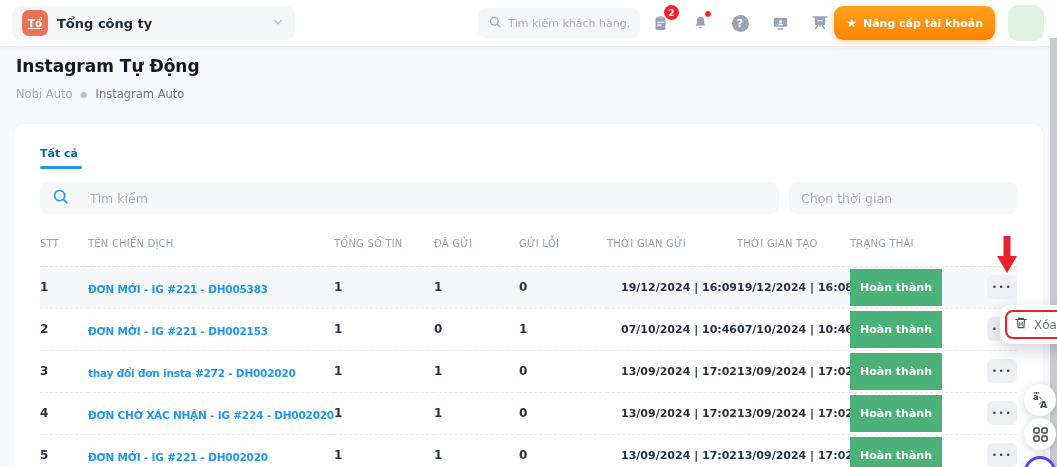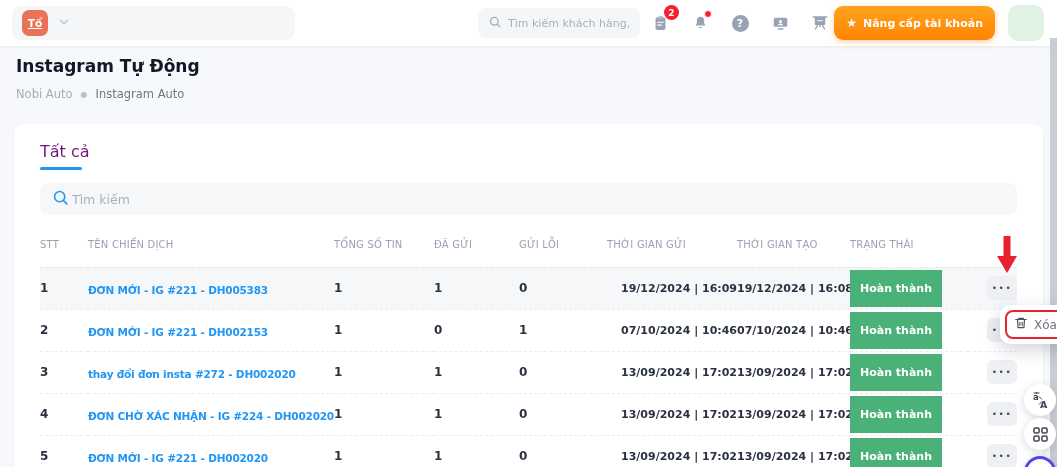--- a/index.html
+++ b/index.html
@@ -42,25 +42,25 @@
   .page-title { position:absolute; left:16px; top:56px; font-size:17px; font-weight:bold; color:#121826; }
   .breadcrumb { position:absolute; left:16px; top:87px; display:flex; align-items:center; gap:8px; font-size:11.5px; }
   .bc-muted { color:#a5acb8; cursor:pointer; }
   .bc-sep { color:#b9bfca; font-size:8px; }
   .bc-current { color:#6f7685; }
 
   
   .card { position:absolute; left:14px; top:124px; width:1029px; height:520px; background:#fff;
     border-radius:10px; box-shadow:0 1px 3px rgba(25,39,70,.05); padding:18px 26px 0; }
   .tab { display:inline-block; cursor:pointer; }
-  .tab-label { font-size:16px; font-weight:normal; color:#701a75; }
+  .tab-label { font-size:11px; font-weight:bold; color:#0369a1; }
   .tab-underline { width:42px; height:3px; background:#2196f3; border-radius:2px; margin-top:6px; }
   .filter-row { display:flex; gap:10px; margin-top:13px; }
   .search-box { flex:1; height:32px; background:#f6f7f9; border-radius:8px; display:flex;
-    align-items:center; gap:3px; padding:0 12px; }
+    align-items:center; gap:21px; padding:0 12px; }
   .search-box input, .date-box input { flex:1; border:none; outline:none; background:transparent;
     font-size:12.5px; color:#3a4254; font-family:inherit; min-width:0; }
   .search-box input::placeholder, .date-box input::placeholder { color:#a9b0bd; }
   .date-box { width:228px; height:32px; background:#f6f7f9; border-radius:8px; display:flex;
     align-items:center; padding:0 12px; }
 
   
   table { width:100%; border-collapse:collapse; table-layout:fixed; margin-top:8px; }
   th { text-align:left; font-size:10px; letter-spacing:.02em; font-weight:normal; color:#9aa1b1;
     height:44px; vertical-align:middle; white-space:nowrap; border-bottom:1px dashed #e2e5ea; }
@@ -96,20 +96,21 @@
   .scrollbar { position:absolute; right:0; top:38px; width:7px; bottom:0; background:#c9ccd2; z-index:6; cursor:pointer; }
 </style>
 </head>
 <body>
 
 <div class="screen">
 
   <header class="top-header">
     <div class="company-dd">
       <span class="company-logo">Tổ</span>
+      <span class="company-name">Tổng công ty</span>
       <span>
         <svg width="14" height="14" viewBox="0 0 16 16" fill="none" stroke="#b9c0cc" stroke-width="1.6" stroke-linecap="round">
             <path d="M4 6l4 4 4-4"></path>
           </svg>
       </span>
     </div>
 
     <div class="hsearch">
       <span>
         <svg width="14" height="14" viewBox="0 0 20 20" fill="none" stroke="#a2aab8" stroke-width="1.8" stroke-linecap="round">
@@ -184,20 +185,23 @@
 
     <div class="filter-row">
       <div class="search-box">
         <span>
           <svg width="17" height="17" viewBox="0 0 20 20" fill="none" stroke="#2196f3" stroke-width="1.9" stroke-linecap="round">
               <circle cx="9" cy="9" r="6"></circle>
               <path d="M13.5 13.5 17.5 17.5"></path>
             </svg>
         </span>
         <input placeholder="Tìm kiếm" style="">
+      </div>
+      <div class="date-box">
+        <input placeholder="Chọn thời gian" style="">
       </div>
     </div>
 
     <table>
       <colgroup>
         <col style="width:48px">
           <col style="width:246px">
           <col style="width:100px">
           <col style="width:85px">
         <col style="width:88px">

